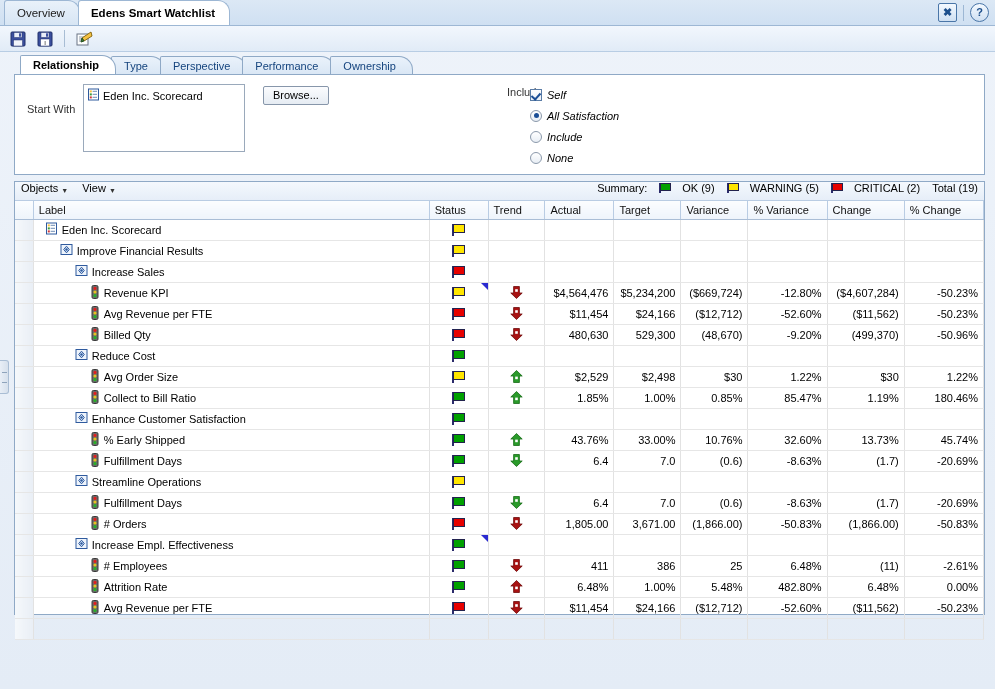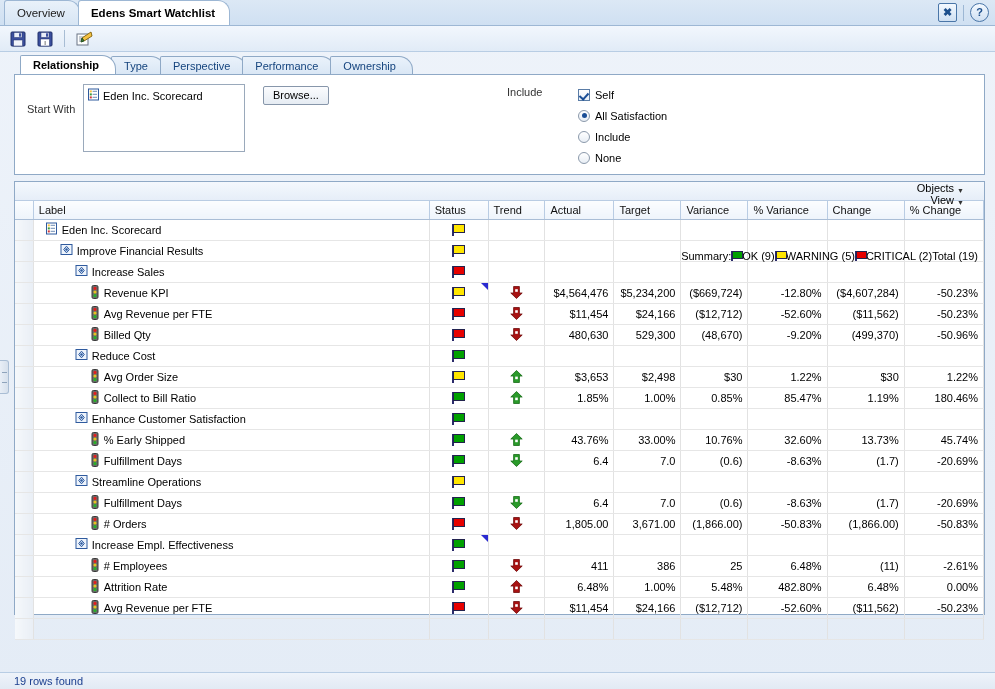--- a/index.html
+++ b/index.html
@@ -153,21 +153,21 @@
     height: 19px; padding: 0 9px;
     font-size: 11px;
     background: linear-gradient(#fbfcfe, #e6ecf3);
     border: 1px solid #8796aa;
     border-radius: 2px;
     line-height: 17px;
     cursor: pointer;
     box-sizing: border-box;
   }
   .includelbl { position: absolute; left: 492px; top: 11px; font-size: 11px; color: #333; }
-  .inclopts { position: absolute; left: 563px; top: 9px; }
+  .inclopts { position: absolute; left: 515px; top: 9px; font-style: italic; }
   .optrow { display: flex; align-items: center; gap: 5px; height: 21px; font-size: 11px; cursor: pointer;}
   .cbx {
     width: 12px; height: 12px; border: 1px solid #5a7ca6;
     background: linear-gradient(#fdfdfe, #e9f0f8);
     display:inline-block; position: relative; box-sizing: border-box;
   }
   .cbx.checked::after {
     content: "";
     position: absolute; left: 2px; top: 1px;
     width: 4px; height: 7px;
@@ -190,29 +190,28 @@
     border: 1px solid #8fa9c6;
     background: #fff;
     height: 434px;
     box-sizing: border-box;
     position: relative;
   }
   .gridtoolbar {
     height: 19px;
     background: linear-gradient(#f4f8fd, #e6eef8);
     border-bottom: 1px solid #b9cce3;
-    display: flex; align-items: flex-end;
+    display: flex; align-items: flex-start;
     padding: 0 6px;
     font-size: 11px;
     box-sizing: border-box;
-    flex-direction: column;
   }
   .menubtn { margin-right: 14px; cursor: pointer; display:flex; align-items:center; gap:3px;}
   .dncaret { font-size: 7px; color:#333; position: relative; top: 2px;}
-  .summary { margin-left: auto; display: flex; align-items: center; gap: 0; font-size: 11px; white-space: nowrap; margin-top: 44px;}
+  .summary { margin-left: auto; display: flex; align-items: center; gap: 12px; font-size: 11px; white-space: nowrap;}
   .flag { display: inline-block; width: 11px; height: 10px; position: relative; vertical-align: middle;}
   .flag i { position:absolute; left:0; top:0; width:2px; height:10px; background:#2b2b6b; display:block;}
   .flag b { position:absolute; left:1px; top:0; width:9px; height:6px; display:block; border:1px solid #22224d;}
 
   table.grid { border-collapse: collapse; width: 100%; table-layout: fixed; }
   table.grid th {
     background: linear-gradient(#fbfdff, #eef4fb);
     border-right: 1px solid #b9cce3;
     border-bottom: 1px solid #a9bdd6;
     font-weight: normal;
@@ -614,21 +613,21 @@
                     <circle cx="5" cy="10.6" r="1.6" fill="#29b029"></circle>
                   </svg></span>
                 <span>Avg Order Size</span>
               </span>
             </td>
             <td class="ctr"><span class="flag" style="width:13px;height:12px;"><i style="height:12px"></i><b style="width:10px;height:7px;background:#ffe500"></b></span></td>
             <td class="ctr"><span class="arrow"><svg width="13" height="13" viewBox="0 0 13 13">
                   <path d="M6.5 0.5 L12.2 6 L9.4 6 L9.4 12.5 L3.6 12.5 L3.6 6 L0.8 6 Z" fill="#2a9a2a" stroke="#176b17" stroke-width=".8"></path>
                   <rect x="5.2" y="6.6" width="2.6" height="2.6" fill="#fff"></rect>
                 </svg></span></td>
-            <td class="num">$3,653</td>
+            <td class="num">$2,529</td>
             <td class="num">$2,498</td>
             <td class="num">$30</td>
             <td class="num">1.22%</td>
             <td class="num">$30</td>
             <td class="num">1.22%</td>
           </tr>
           <tr>
             <td class="gutter"></td>
             <td>
               <span class="labelcell" style="padding-left:51px">
@@ -902,16 +901,13 @@
             <td></td>
             <td></td>
             <td></td>
           </tr>
         </tbody>
     </table>
   </div>
 
   <div class="splitter"></div>
 
-  <div class="statusbar">
-    <span>19 rows found</span>
-  </div>
 </div>
 
 </body></html>

